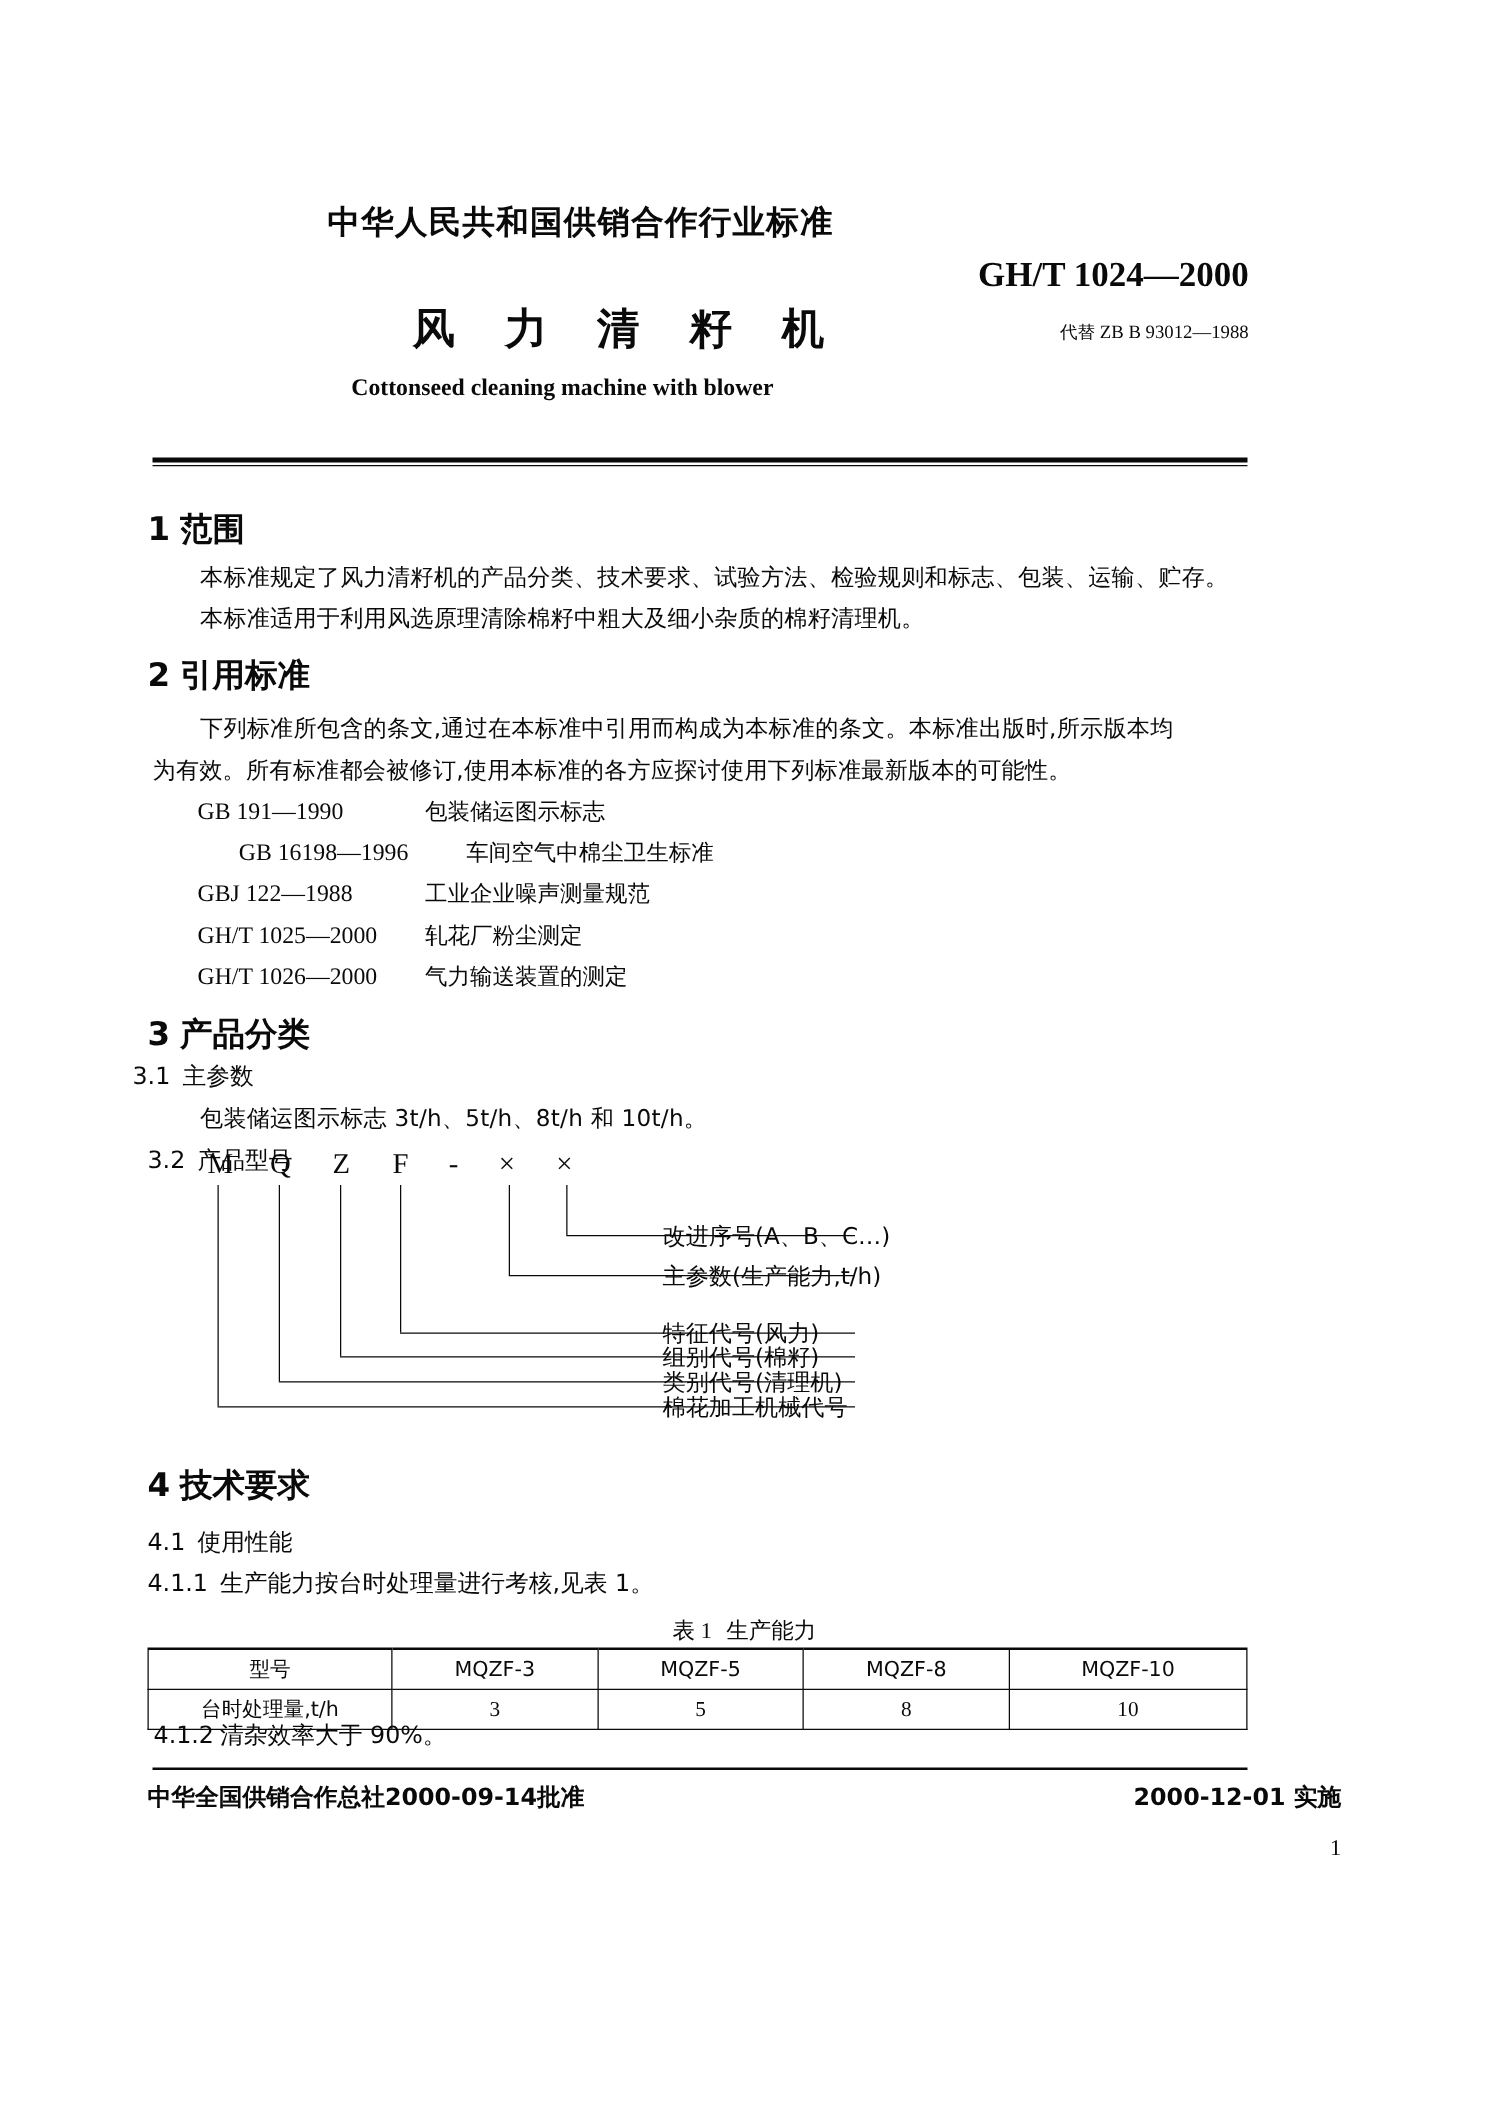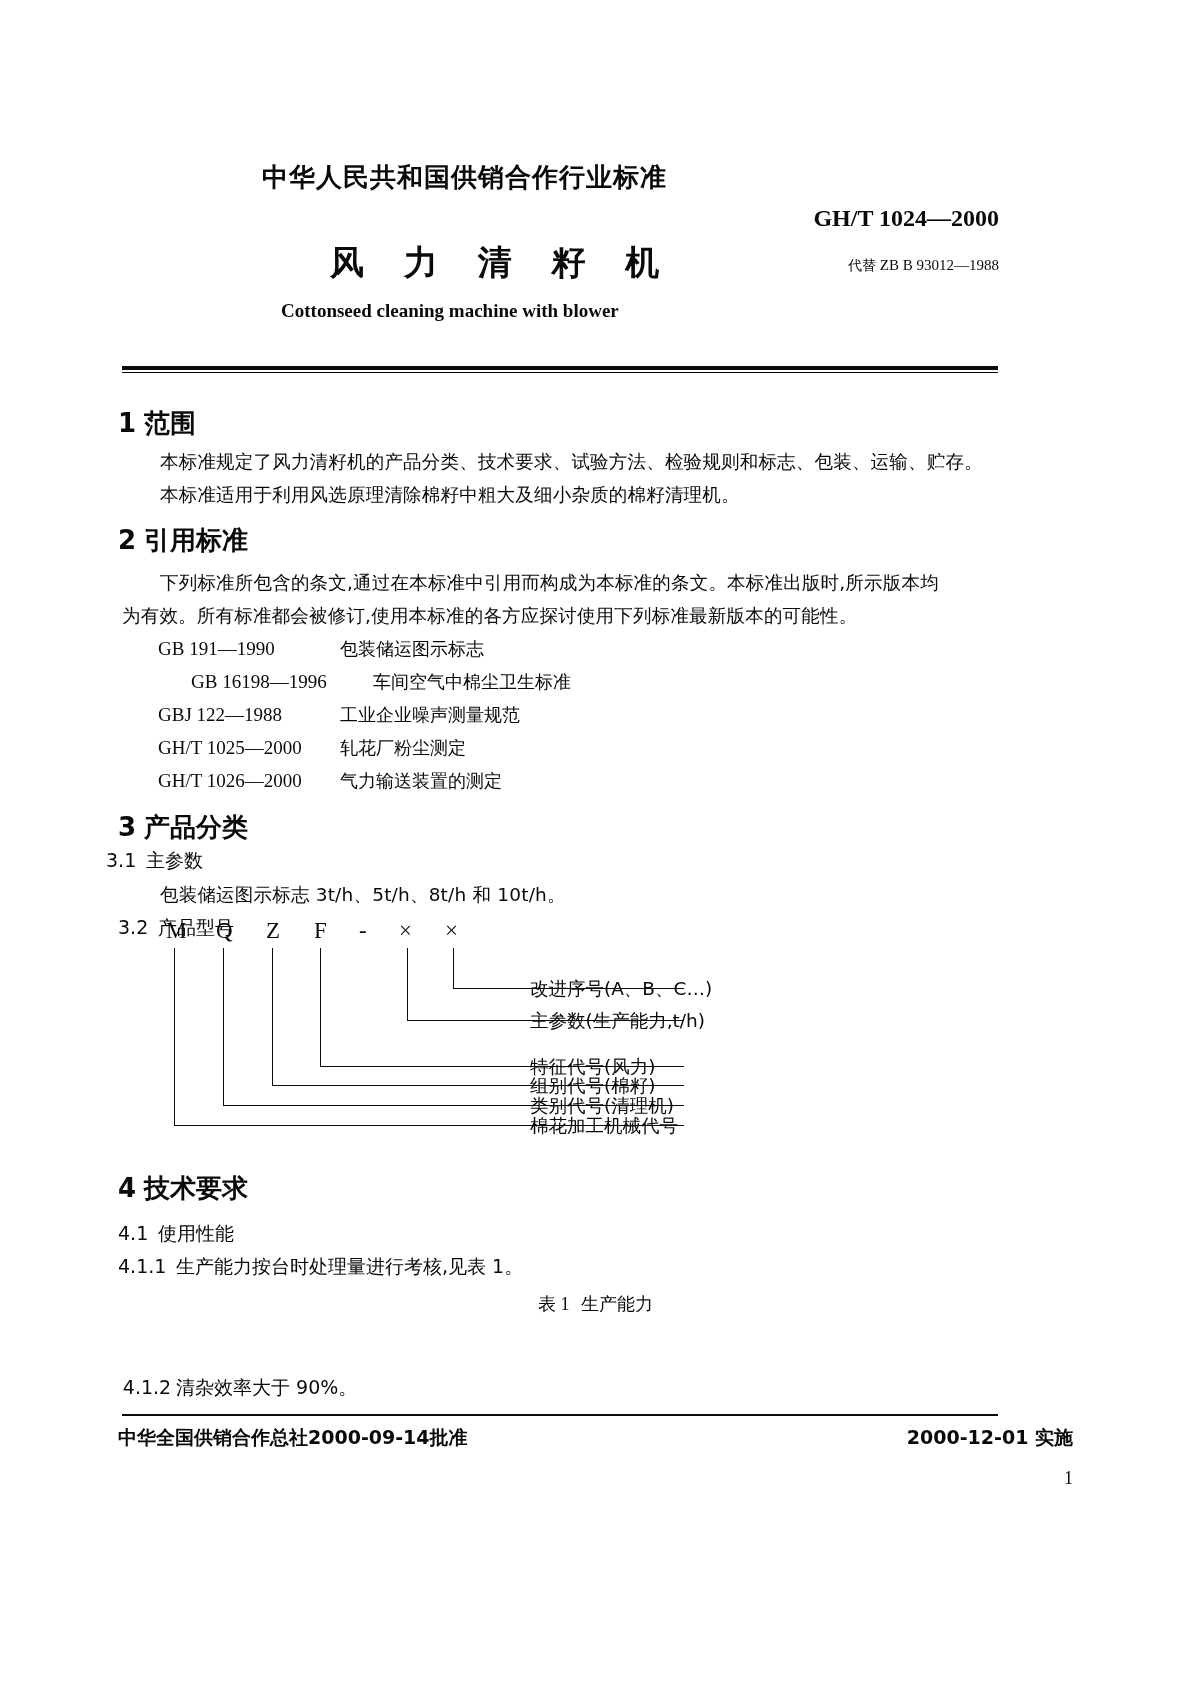--- a/index.html
+++ b/index.html
@@ -32,21 +32,21 @@
     font-size: 26px;
     letter-spacing: 1px;
     white-space: nowrap;
   }
   .hdr-std-no {
     position: absolute;
     right: 192px;
     top: 205px;
     font-family: "Liberation Serif", serif;
     font-weight: bold;
-    font-size: 24px;
+    font-size: 28px;
     white-space: nowrap;
   }
   .hdr-title {
     position: absolute;
     left: 330px;
     top: 240px;
     font-family: "DejaVu Sans", sans-serif;
     font-weight: bold;
     font-size: 34px;
     letter-spacing: 14px;
@@ -341,20 +341,38 @@
     <span class="num">4.1</span><span>使用性能</span>
   </div>
   <div class="sub-head sub-head-3" style="left:118px; top:1254px;">
     <span class="num">4.1.1</span><span>生产能力按台时处理量进行考核,见表 1。</span>
   </div>
 
   <div class="tbl-caption">
     <span class="lat">表 1</span>&nbsp;&nbsp;<span>生产能力</span>
   </div>
 
+  <table class="cap-table">
+    <tbody>
+      <tr class="top">
+        <td class="rowlabel">型号</td>
+        <td class="hcell">MQZF-3</td>
+        <td class="hcell">MQZF-5</td>
+        <td class="hcell">MQZF-8</td>
+        <td class="hcell">MQZF-10</td>
+      </tr>
+      <tr>
+        <td class="rowlabel">台时处理量,t/h</td>
+        <td>3</td>
+        <td>5</td>
+        <td>8</td>
+        <td>10</td>
+      </tr>
+    </tbody>
+  </table>
 
   <div class="sub-head sub-head-3" style="left:118px; top:1375px;text-align:center;">
     <span class="num">4.1.2</span><span>清杂效率大于 90%。</span>
   </div>
 
   <div class="rule-bottom"></div>
   <div class="footer-left">中华全国供销合作总社2000‐09‐14批准</div>
   <div class="footer-right">2000‐12‐01 实施</div>
   <div class="page-num">1</div>
 

